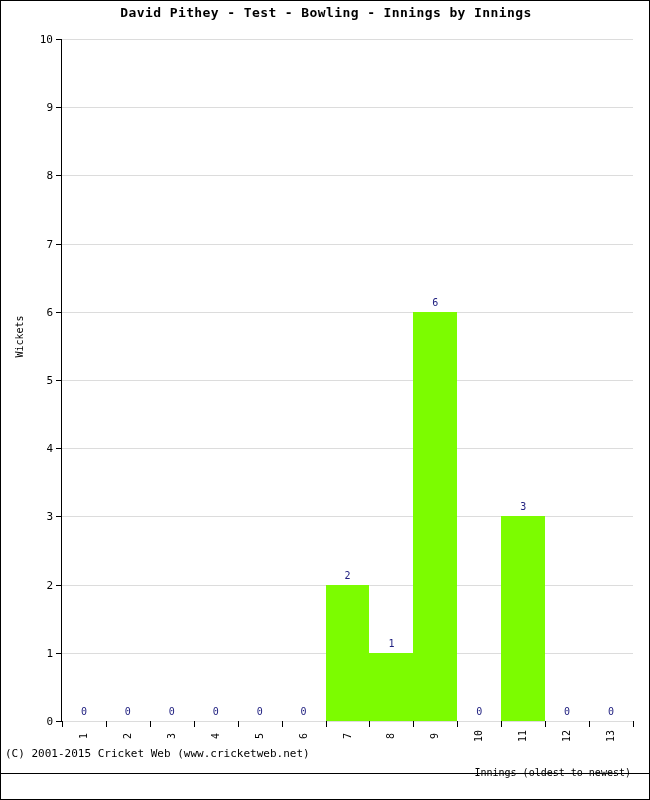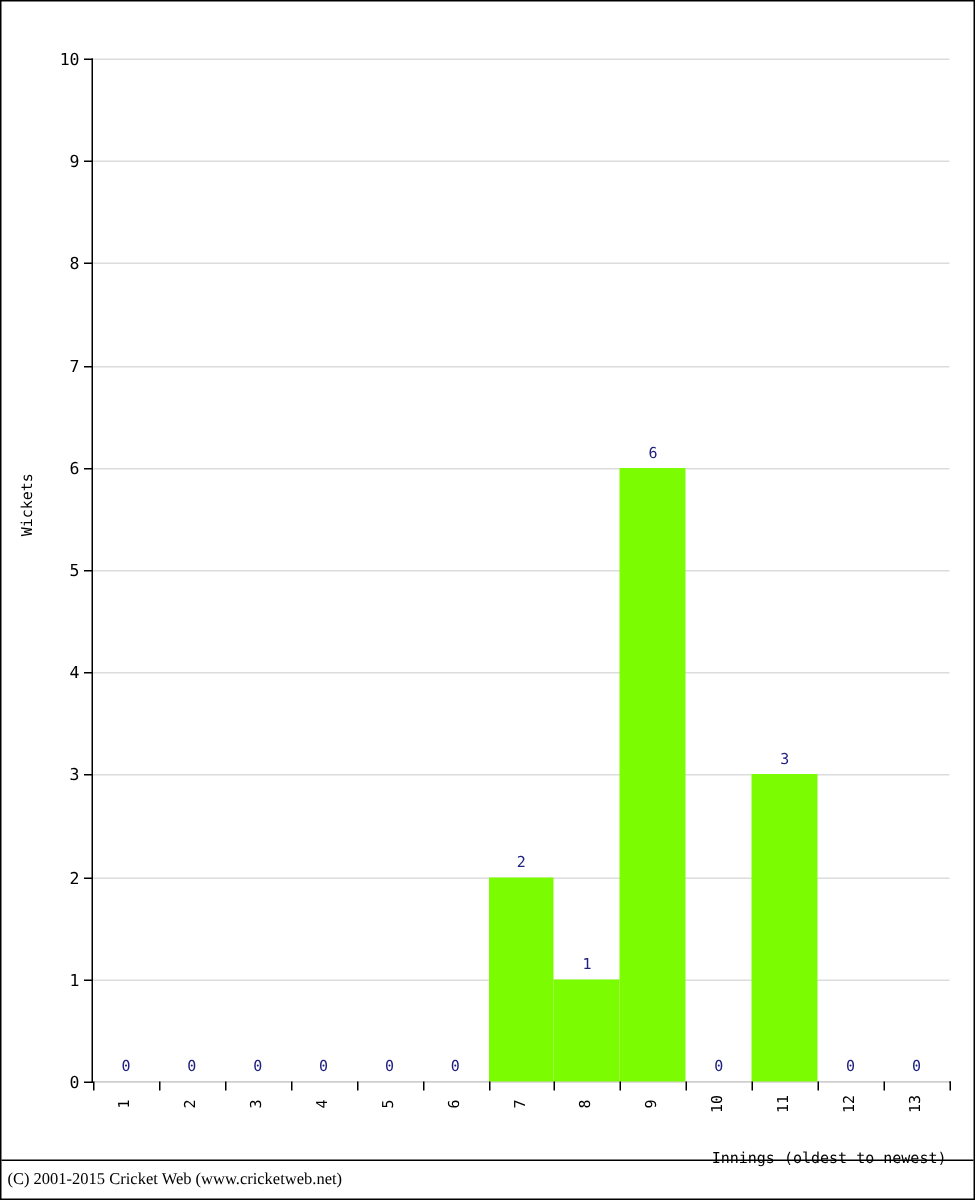--- a/index.html
+++ b/index.html
@@ -154,32 +154,32 @@
     position: absolute;
     left: 0;
     top: 772px;
     width: 648px;
     height: 1px;
     background: #000000;
   }
   #footer-text {
     position: absolute;
     left: 4px;
-    top: 779px;
+    top: 746px;
     font-size: 11px;
     color: #000000;
     white-space: nowrap;
-    font-family: Liberation Serif, serif;
   }
 </style>
 </head>
 <body>
 
 <div id="chart-root">
 
+  <div id="chart-title">David Pithey - Test - Bowling - Innings by Innings</div>
 
   <div id="axis-y-line"></div>
   <div id="axis-x-line"></div>
 
   <div id="plot-area">
     <div id="gridlines">
         <div class="gridline" style="top: 682px; background: rgb(220, 220, 220);"></div>
         <div class="gridline" style="top: 613.8px; background: rgb(220, 220, 220);"></div>
         <div class="gridline" style="top: 545.6px; background: rgb(220, 220, 220);"></div>
         <div class="gridline" style="top: 477.4px; background: rgb(220, 220, 220);"></div>

